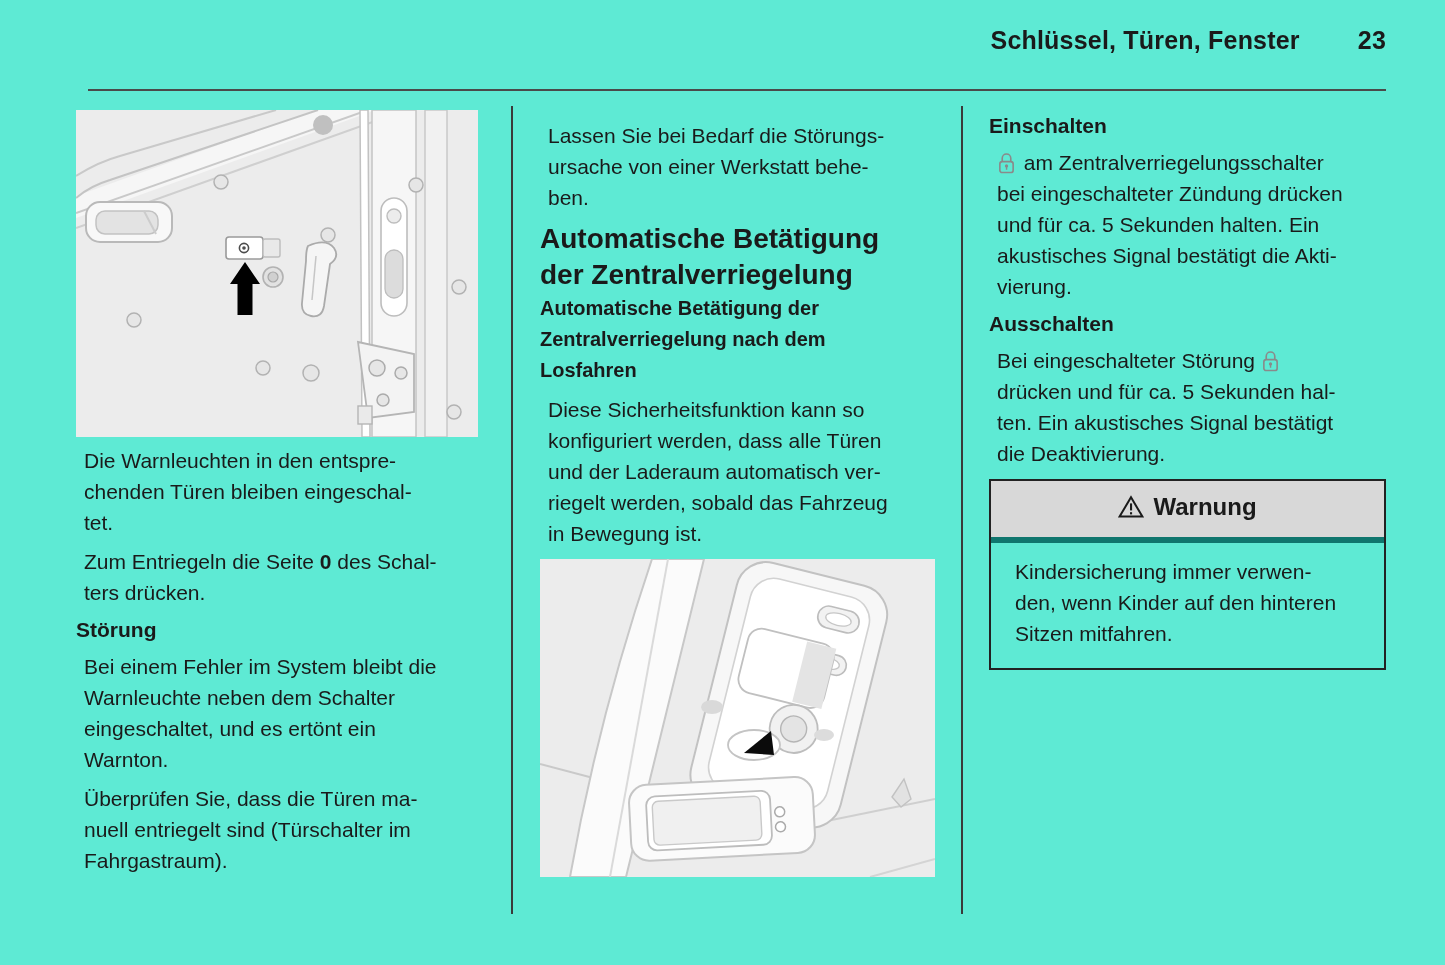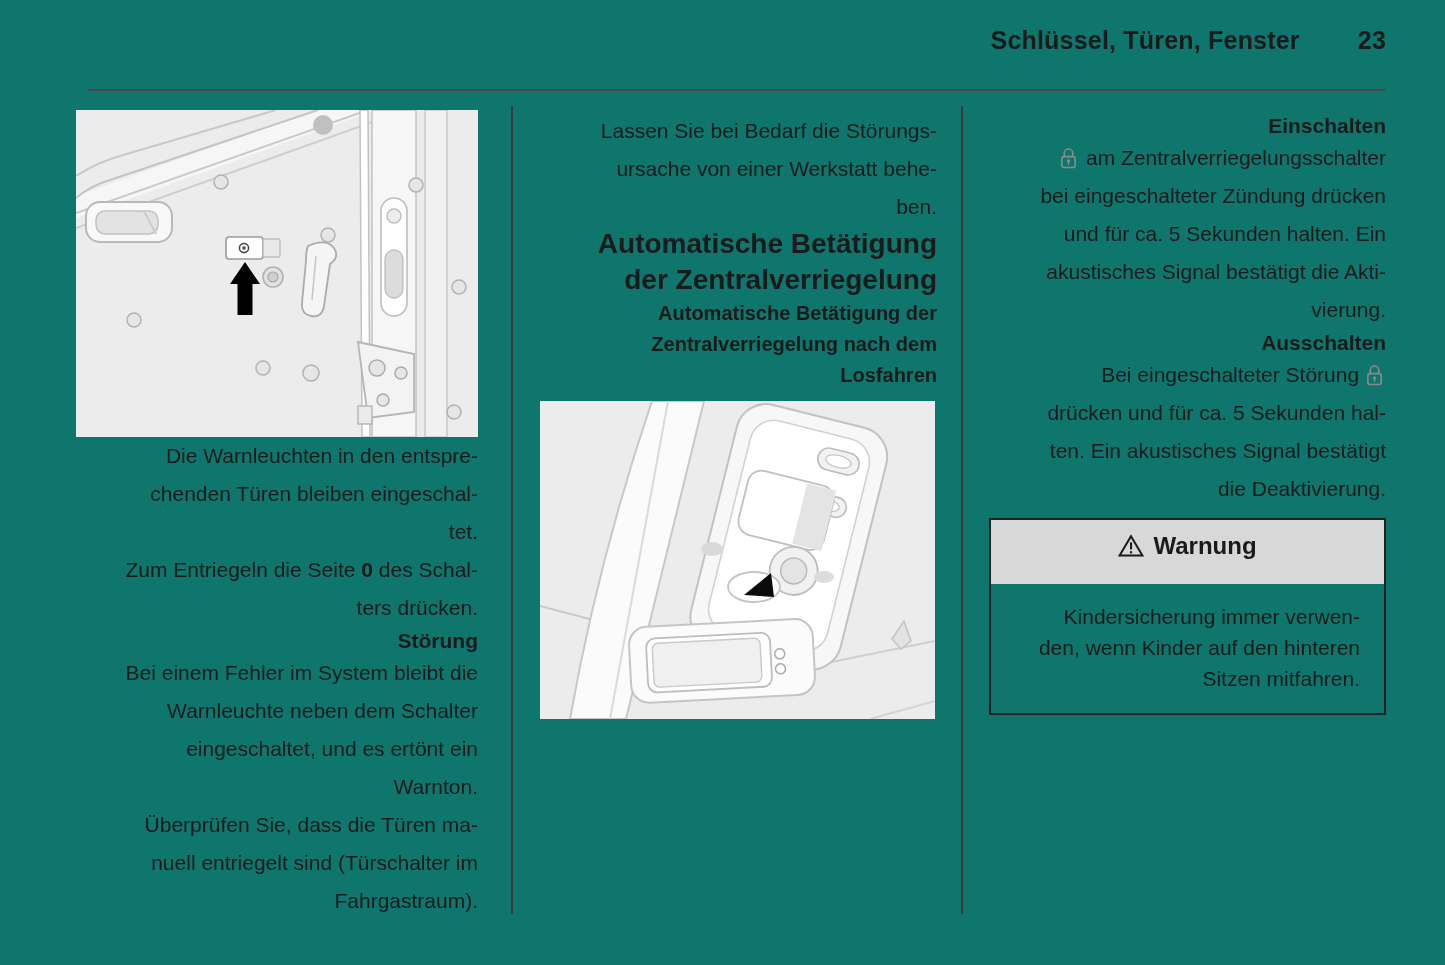--- a/index.html
+++ b/index.html
@@ -1,49 +1,49 @@
 <!DOCTYPE html>
 <html><head>
 <meta charset="utf-8">
 <style>
   html,body{margin:0;padding:0;background:#ffffff;}
   body{width:1445px;height:965px;font-family:"Liberation Sans",sans-serif;color:#1a1a1a;}
-  .page{position:relative;width:1445px;height:965px;background:#0f766e;overflow:hidden;text-align:right;}
+  .page{position:relative;width:1445px;height:965px;background:#5eead4;overflow:hidden;}
 
   .hdr{position:absolute;left:88px;top:26px;width:1298px;display:flex;justify-content:flex-end;align-items:baseline;gap:58px;font-weight:bold;font-size:25px;letter-spacing:0.2px;}
   .rule{position:absolute;left:88px;top:89px;width:1298px;height:2px;background:#4a4a4a;}
 
   .vdiv{position:absolute;top:106px;width:2px;height:808px;background:#3a3a3a;}
   #div1{left:511px;}
   #div2{left:961px;}
 
   .col{position:absolute;top:110px;}
   #col-left{left:76px;width:402px;}
   #col-mid{left:540px;width:397px;top:112px;}
   #col-right{left:989px;width:397px;top:112px;}
 
-  p.body{font-size:21px;line-height:38px;margin:0;white-space:pre-line;}
+  p.body{font-size:21px;line-height:31px;margin:8px;white-space:pre-line;}
   h3.runin{font-size:21px;line-height:27px;font-weight:bold;margin:0;}
   h1.big{font-size:28px;line-height:36px;font-weight:bold;margin:0;white-space:pre-line;}
   h2.sub{font-size:20px;line-height:31px;font-weight:bold;margin:0;white-space:pre-line;}
   .sym{font-weight:bold;}
 
   .mt4{margin-top:4px;}  .mt7{margin-top:7px;}
   .mt12{margin-top:12px;}.mt16{margin-top:16px;}.mt19{margin-top:19px;}
   .mt22{margin-top:22px;}.mt30{margin-top:30px;}
   .mt32{margin-top:32px;}.mt18{margin-top:18px;}.mt3{margin-top:3px;}
 
   figure{margin:0;background:#ececec;line-height:0;}
   #fig-door{width:402px;height:327px;}
   #fig-console{width:395px;height:318px;margin-top:10px;}
 
   .lock{vertical-align:-4px;margin-right:2px;}
 
   .warnbox{border:2px solid #222;margin-top:10px;}
-  .warnhead{background:#d8d8d8;border-bottom:4px solid #0f766e;display:flex;justify-content:center;align-items:center;gap:9px;font-weight:bold;font-size:24px;padding:12px 0 24px;}
+  .warnhead{background:#d8d8d8;border-bottom:6px solid #0f766e;display:flex;justify-content:center;align-items:center;gap:9px;font-weight:bold;font-size:24px;padding:12px 0 16px;}
   .warnbody{padding:13px 24px 19px;font-size:21px;line-height:31px;white-space:pre-line;}
   .kinder{font-size:29px;line-height:34px;font-weight:bold;margin:0;}
 </style>
 </head>
 <body>
 
 <div class="page">
 
   <div class="hdr">
     <span>Schlüssel, Türen, Fenster</span>
@@ -138,20 +138,25 @@
 ursache von einer Werkstatt behe-
 ben.</p>
 
     <h1 class="big mt32">Automatische Betätigung
 der Zentralverriegelung</h1>
 
     <h2 class="sub mt18">Automatische Betätigung der
 Zentralverriegelung nach dem
 Losfahren</h2>
 
+    <p class="body mt4">Diese Sicherheitsfunktion kann so
+konfiguriert werden, dass alle Türen
+und der Laderaum automatisch ver-
+riegelt werden, sobald das Fahrzeug
+in Bewegung ist.</p>
 
     <figure id="fig-console">
       <svg width="395" height="318" viewBox="0 0 395 318">
         <rect width="395" height="318" fill="#ececec"></rect>
 
         <path d="M0 205 L95 230" stroke="#c9c9c9" stroke-width="2" fill="none"></path>
         <path d="M272 265 L395 240" stroke="#cfcfcf" stroke-width="2" fill="none"></path>
         <path d="M330 318 L395 300" stroke="#d4d4d4" stroke-width="2" fill="none"></path>
 
         <path d="M112 0 L164 0 L86 318 L30 318 Q58 160 112 0 Z" fill="#fbfbfb" stroke="#c8c8c8" stroke-width="2"></path>

